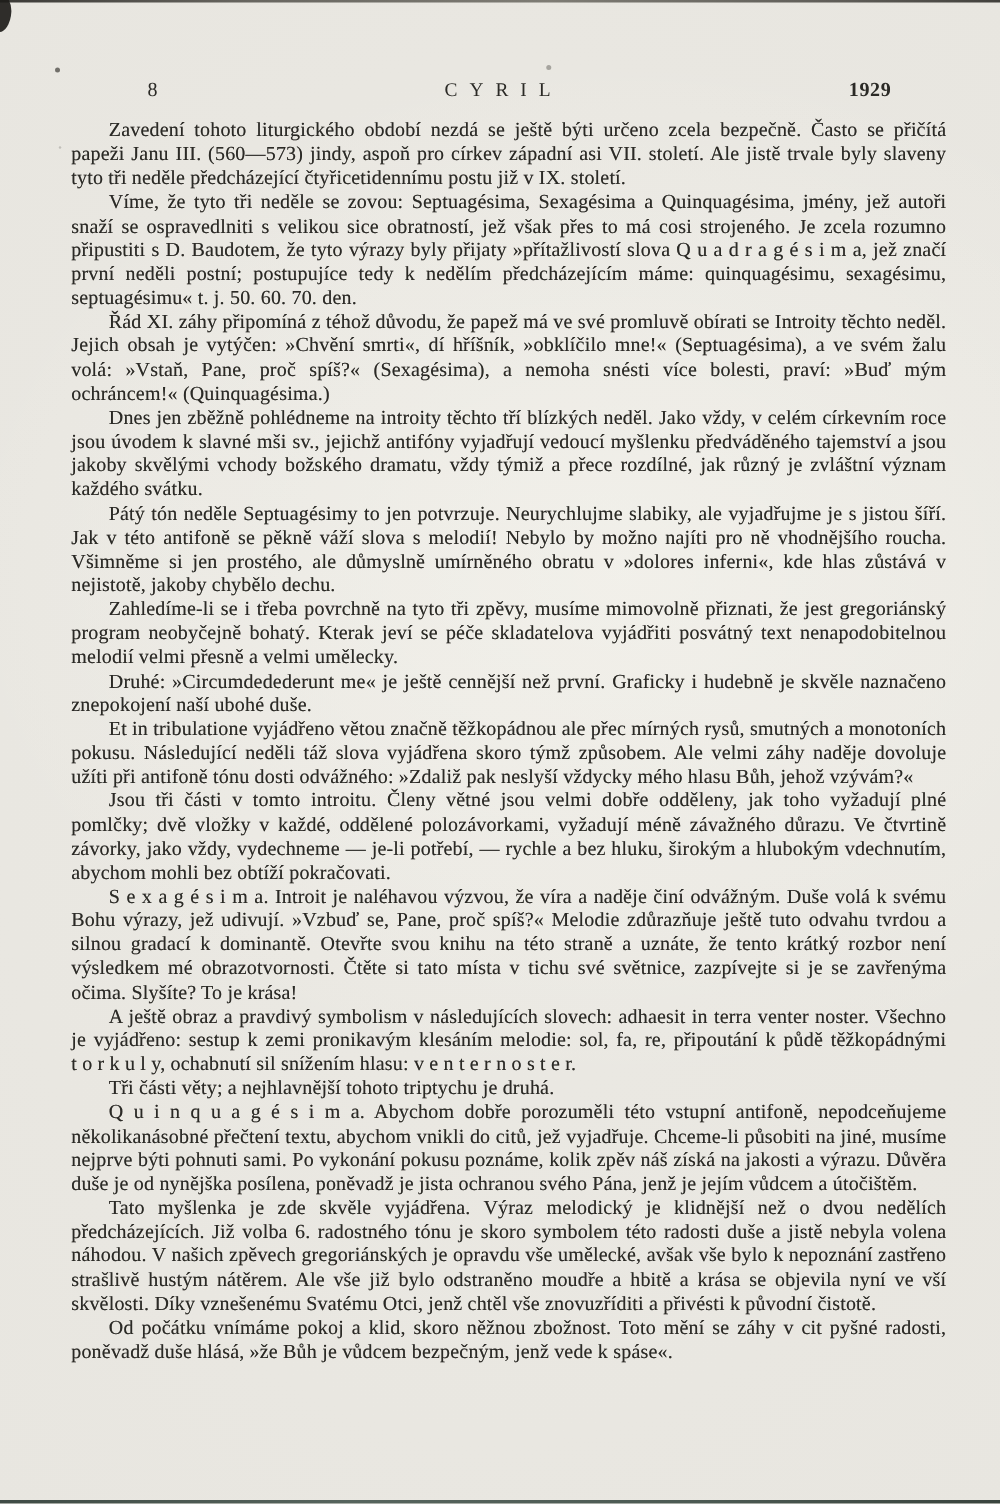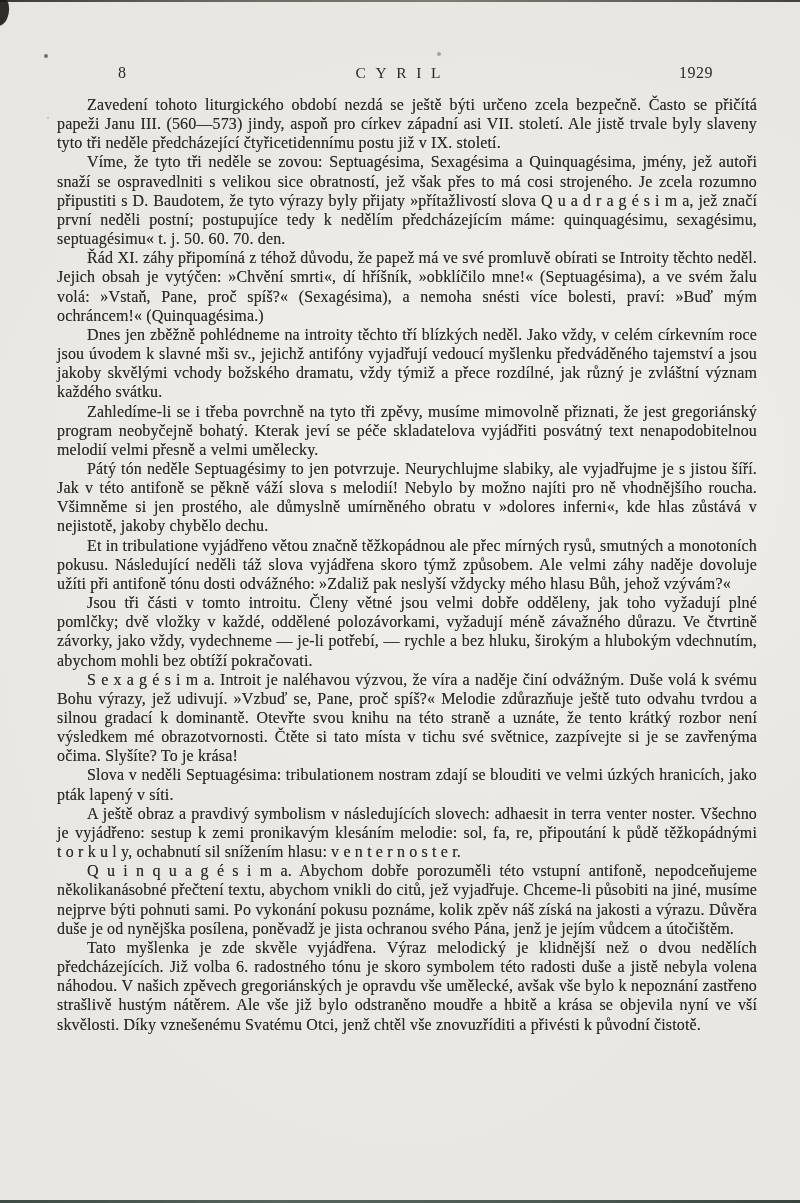--- a/index.html
+++ b/index.html
@@ -52,21 +52,21 @@
   }
   .journal-title {
     position: absolute; left: 50%; top: 0;
     transform: translateX(-47%);
     letter-spacing: .62em;
     font-size: 15.5px;
     text-align: right;
   }
   .year {
     position: absolute; left: 679px; top: 0;
-    font-weight: normal;
+    font-weight: bold;
     letter-spacing: .5px;
   }
   
   main {
     position: absolute; left: 57px; top: 95px; width: 700px;
     font-size: 16px;
     line-height: 19.15px;
     text-align: justify;
     letter-spacing: .15px;
     text-shadow: 0 0 .45px rgba(43,42,38,.55);
@@ -88,25 +88,27 @@
     <span class="page-number">8</span>
     <span class="journal-title">CYRIL</span>
     <span class="year">1929</span>
   </header>
 
   <main>
     <p>Zavedení tohoto liturgického období nezdá se ještě býti určeno zcela bezpečně. Často se přičítá papeži Janu III. (560—573) jindy, aspoň pro církev západní asi VII. století. Ale jistě trvale byly slaveny tyto tři neděle předcházející čtyřicetidennímu postu již v IX. století.</p>
     <p>Víme, že tyto tři neděle se zovou: Septuagésima, Sexagésima a Quinquagésima, jmény, jež autoři snaží se ospravedlniti s velikou sice obratností, jež však přes to má cosi strojeného. Je zcela rozumno připustiti s D. Baudotem, že tyto výrazy byly přijaty »přítažlivostí slova Q&nbsp;u&nbsp;a&nbsp;d&nbsp;r&nbsp;a&nbsp;g&nbsp;é&nbsp;s&nbsp;i&nbsp;m&nbsp;a, jež značí první neděli postní; postupujíce tedy k nedělím předcházejícím máme: quinquagésimu, sexagésimu, septuagésimu« t. j. 50. 60. 70. den.</p>
     <p>Řád XI. záhy připomíná z téhož důvodu, že papež má ve své promluvě obírati se Introity těchto neděl. Jejich obsah je vytýčen: »Chvění smrti«, dí hříšník, »obklíčilo mne!« (Septuagésima), a ve svém žalu volá: »Vstaň, Pane, proč spíš?« (Sexagésima), a nemoha snésti více bolesti, praví: »Buď mým ochráncem!« (Quinquagésima.)</p>
     <p>Dnes jen zběžně pohlédneme na introity těchto tří blízkých neděl. Jako vždy, v celém církevním roce jsou úvodem k slavné mši sv., jejichž antifóny vyjadřují vedoucí myšlenku předváděného tajemství a jsou jakoby skvělými vchody božského dramatu, vždy týmiž a přece rozdílné, jak různý je zvláštní význam každého svátku.</p>
+    <p>Pátý tón neděle Septuagésimy to jen potvrzuje. Neurychlujme slabiky, ale vyjadřujme je s jistou šíří. Jak v této antifoně se pěkně váží slova s melodií! Nebylo by možno najíti pro ně vhodnějšího roucha. Všimněme si jen prostého, ale důmyslně umírněného obratu v »dolores inferni«, kde hlas zůstává v nejistotě, jakoby chybělo dechu.</p>
     <p>Zahledíme-li se i třeba povrchně na tyto tři zpěvy, musíme mimovolně přiznati, že jest gregoriánský program neobyčejně bohatý. Kterak jeví se péče skladatelova vyjádřiti posvátný text nenapodobitelnou melodií velmi přesně a velmi umělecky.</p>
-    <p>Pátý tón neděle Septuagésimy to jen potvrzuje. Neurychlujme slabiky, ale vyjadřujme je s jistou šíří. Jak v této antifoně se pěkně váží slova s melodií! Nebylo by možno najíti pro ně vhodnějšího roucha. Všimněme si jen prostého, ale důmyslně umírněného obratu v »dolores inferni«, kde hlas zůstává v nejistotě, jakoby chybělo dechu.</p>
+    <p>Druhé: »Circumdedederunt me« je ještě cennější než první. Graficky i hudebně je skvěle naznačeno znepokojení naší ubohé duše.</p>
     <p>Et in tribulatione vyjádřeno větou značně těžkopádnou ale přec mírných rysů, smutných a monotoních pokusu. Následující neděli táž slova vyjádřena skoro týmž způsobem. Ale velmi záhy naděje dovoluje užíti při antifoně tónu dosti odvážného: »Zdaliž pak neslyší vždycky mého hlasu Bůh, jehož vzývám?«</p>
     <p>Jsou tři části v tomto introitu. Členy větné jsou velmi dobře odděleny, jak toho vyžadují plné pomlčky; dvě vložky v každé, oddělené polozávorkami, vyžadují méně závažného důrazu. Ve čtvrtině závorky, jako vždy, vydechneme — je-li potřebí, — rychle a bez hluku, širokým a hlubokým vdechnutím, abychom mohli bez obtíží pokračovati.</p>
     <p>S&nbsp;e&nbsp;x&nbsp;a&nbsp;g&nbsp;é&nbsp;s&nbsp;i&nbsp;m&nbsp;a. Introit je naléhavou výzvou, že víra a naděje činí odvážným. Duše volá k svému Bohu výrazy, jež udivují. »Vzbuď se, Pane, proč spíš?« Melodie zdůrazňuje ještě tuto odvahu tvrdou a silnou gradací k dominantě. Otevřte svou knihu na této straně a uznáte, že tento krátký rozbor není výsledkem mé obrazotvornosti. Čtěte si tato místa v tichu své světnice, zazpívejte si je se zavřenýma očima. Slyšíte? To je krása!</p>
-    <p>Slova v neděli Septuagésima: tribulationem nostram zdají se blouditi ve velmi úzkých hranicích, jako pták lapený v síti.</p>
     <p>A ještě obraz a pravdivý symbolism v následujících slovech: adhaesit in terra venter noster. Všechno je vyjádřeno: sestup k zemi pronikavým klesáním melodie: sol, fa, re, připoutání k půdě těžkopádnými t&nbsp;o&nbsp;r&nbsp;k&nbsp;u&nbsp;l&nbsp;y, ochabnutí sil snížením hlasu: v&nbsp;e&nbsp;n&nbsp;t&nbsp;e&nbsp;r n&nbsp;o&nbsp;s&nbsp;t&nbsp;e&nbsp;r.</p>
+    <p>Tři části věty; a nejhlavnější tohoto triptychu je druhá.</p>
     <p>Q&nbsp;u&nbsp;i&nbsp;n&nbsp;q&nbsp;u&nbsp;a&nbsp;g&nbsp;é&nbsp;s&nbsp;i&nbsp;m&nbsp;a. Abychom dobře porozuměli této vstupní antifoně, nepodceňujeme několikanásobné přečtení textu, abychom vnikli do citů, jež vyjadřuje. Chceme-li působiti na jiné, musíme nejprve býti pohnuti sami. Po vykonání pokusu poznáme, kolik zpěv náš získá na jakosti a výrazu. Důvěra duše je od nynějška posílena, poněvadž je jista ochranou svého Pána, jenž je jejím vůdcem a útočištěm.</p>
     <p>Tato myšlenka je zde skvěle vyjádřena. Výraz melodický je klidnější než o dvou nedělích předcházejících. Již volba 6. radostného tónu je skoro symbolem této radosti duše a jistě nebyla volena náhodou. V našich zpěvech gregoriánských je opravdu vše umělecké, avšak vše bylo k nepoznání zastřeno strašlivě hustým nátěrem. Ale vše již bylo odstraněno moudře a hbitě a krása se objevila nyní ve vší skvělosti. Díky vznešenému Svatému Otci, jenž chtěl vše znovuzříditi a přivésti k původní čistotě.</p>
+    <p>Od počátku vnímáme pokoj a klid, skoro něžnou zbožnost. Toto mění se záhy v cit pyšné radosti, poněvadž duše hlásá, »že Bůh je vůdcem bezpečným, jenž vede k spáse«.</p>
   </main>
 
   <div class="edge-bottom"></div>
 </div>
 
 </body></html>

